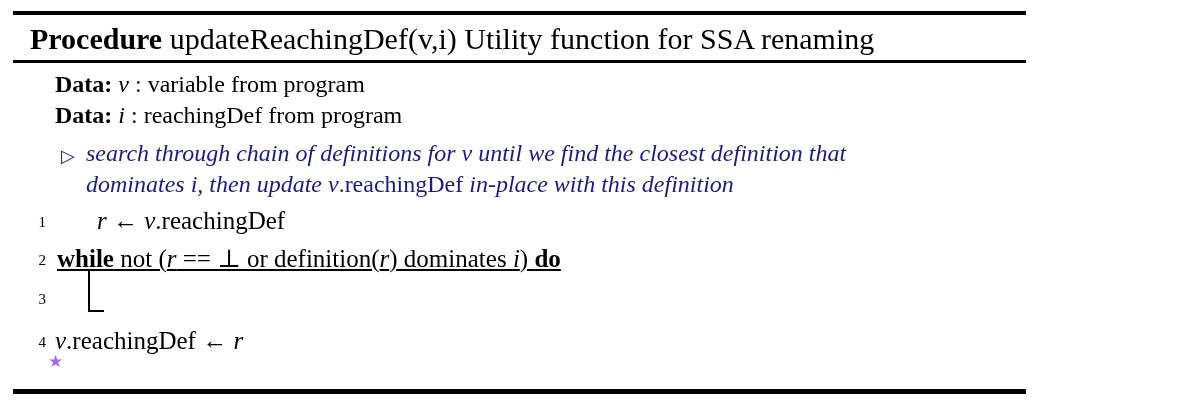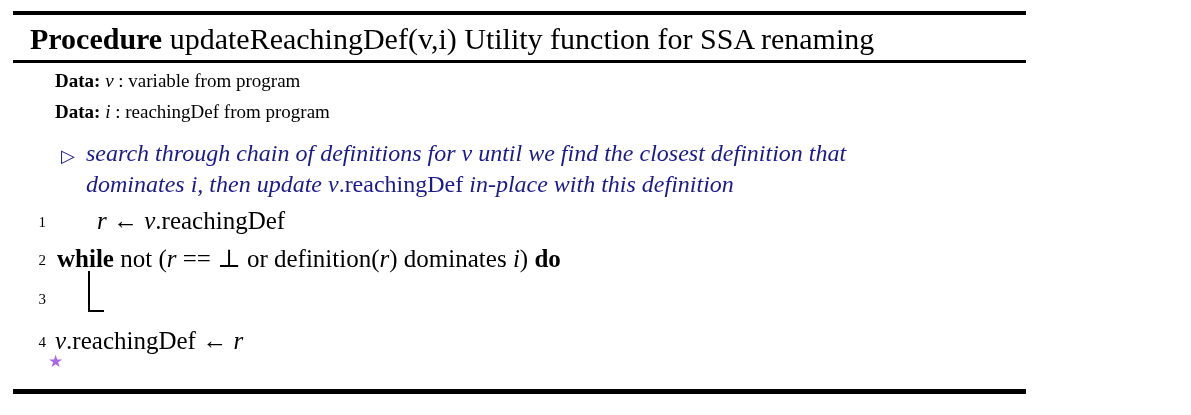--- a/index.html
+++ b/index.html
@@ -23,21 +23,21 @@
     font-size: 30px;
     line-height: 1.2;
     white-space: nowrap;
   }
   .s-b { font-weight: 700; }
   .s-i { font-style: italic; }
 
   .data-line {
     position: absolute;
     left: 55px;
-    font-size: 19px;
+    font-size: 24px;
     line-height: 1.2;
     white-space: nowrap;
   }
   .dl1 { top: 70px; }
   .dl2 { top: 101px; }
 
   .comment-marker {
     position: absolute;
     left: 61px; top: 145px;
     font-family: "DejaVu Sans", sans-serif;
@@ -67,21 +67,21 @@
   .n3 { top: 291px; }
   .n4 { top: 334px; }
 
   .code-line {
     position: absolute;
     font-size: 25px;
     line-height: 1.2;
     white-space: nowrap;
   }
   .cl1 { left: 57px;  top: 206px; margin-left: 40px; }
-  .cl2 { left: 57px;  top: 244px; }
+  .cl2 { left: 57px;  top: 244px; text-decoration: underline; }
   .cl3 { left: 114px; top: 283px; }
   .cl4 { left: 55px;  top: 326px; }
 
   .block-line-v {
     position: absolute;
     left: 88px; top: 271px;
     width: 2px; height: 41px;
     background: #000000;
   }
   .block-line-foot {

